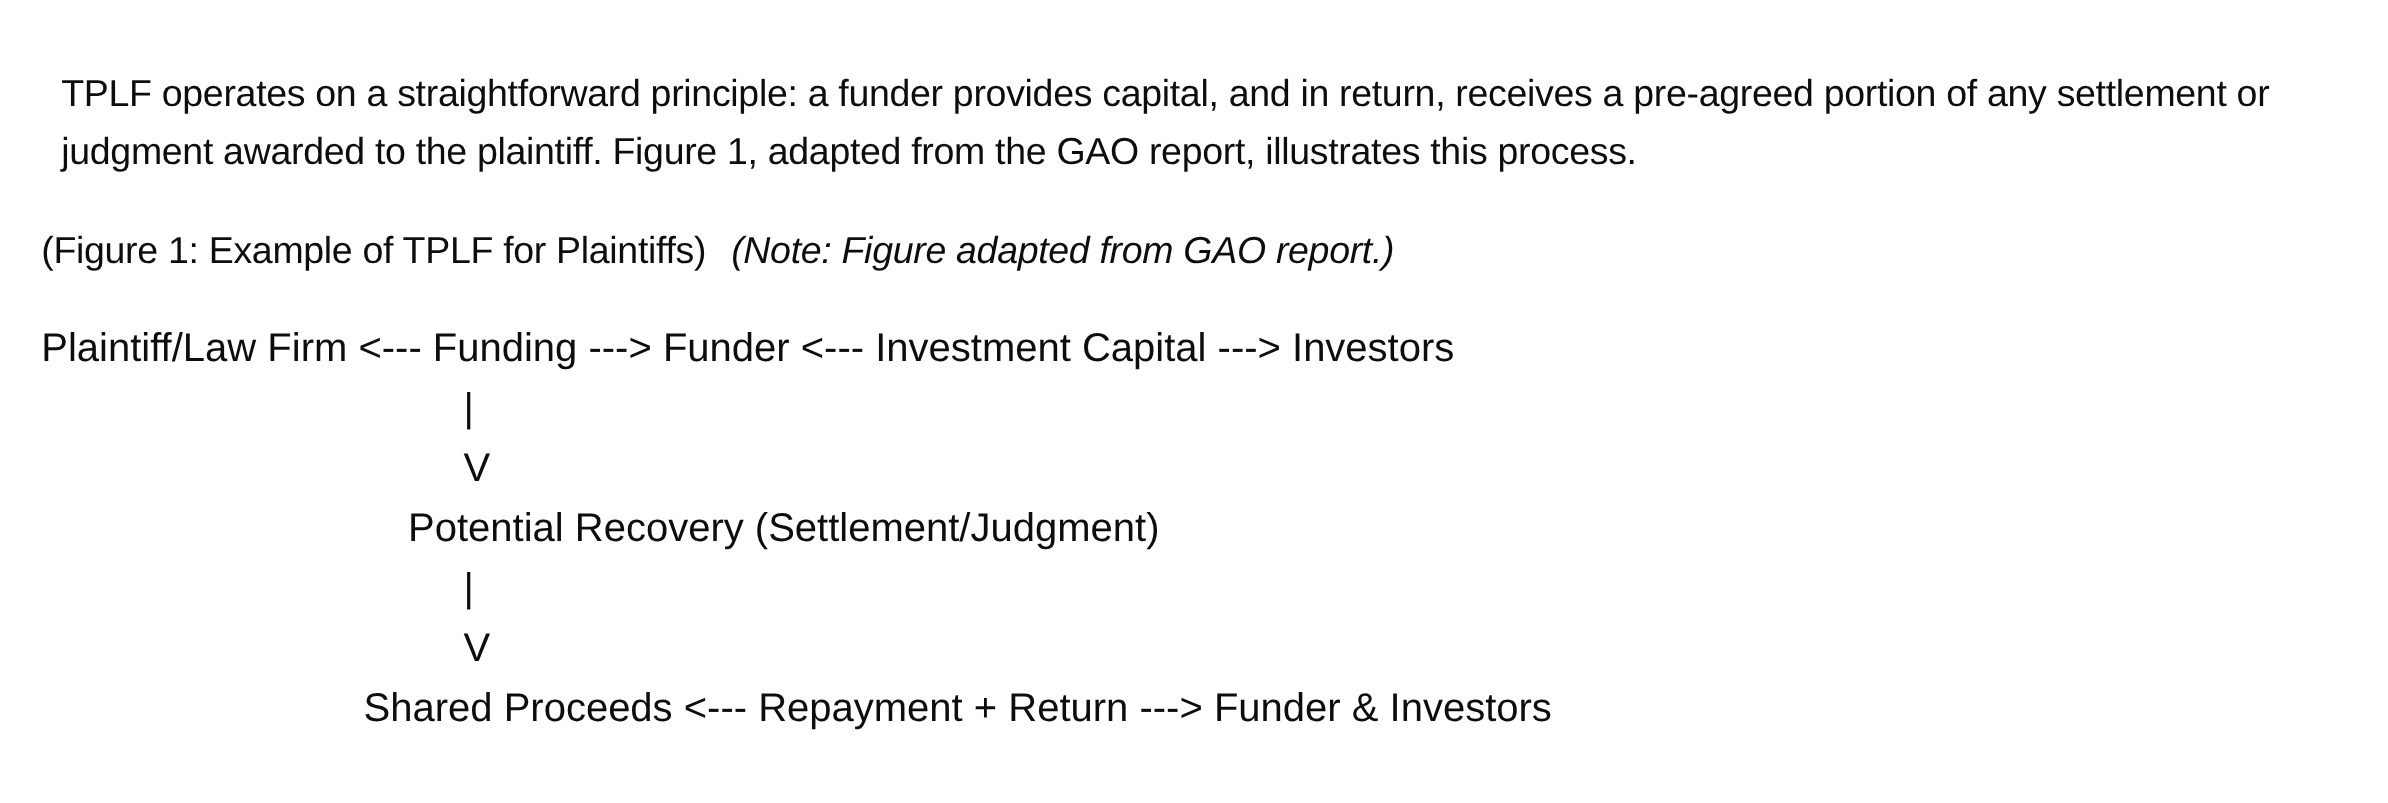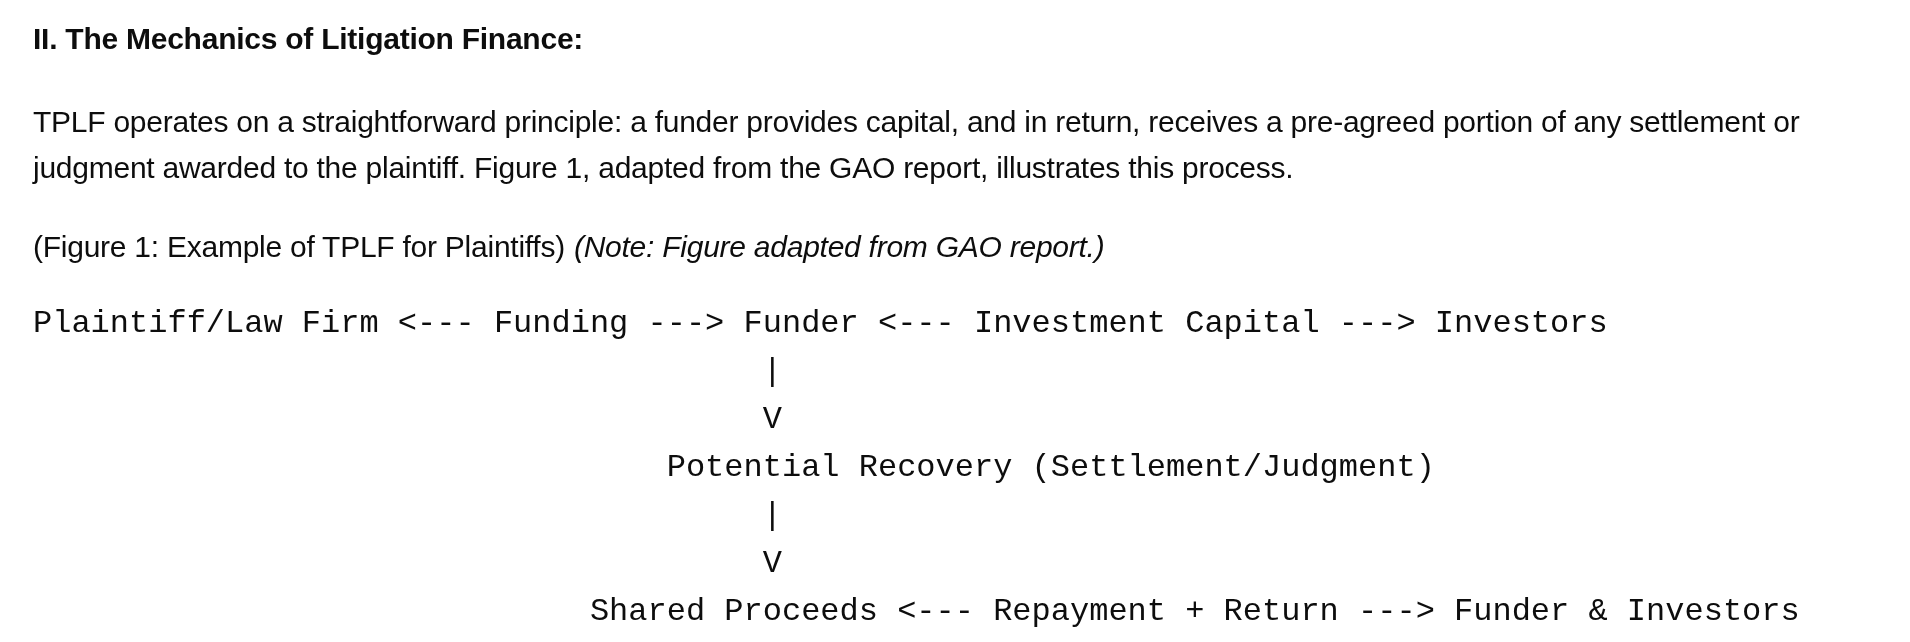--- a/index.html
+++ b/index.html
@@ -18,57 +18,56 @@
     padding: 16px 33px 0 33px;
   }
   .heading {
     margin: 0;
     font-size: 30px;
     line-height: 46px;
     font-weight: 700;
     letter-spacing: -0.25px;
   }
   .para {
-    margin: 37px 0 0 0;
+    margin: 37px 0 0 16px;
     font-size: 30px;
     line-height: 46px;
     font-weight: 400;
     letter-spacing: -0.25px;
     max-width: 1844px;
   }
   .caption {
     margin: 33px 0 0 0;
     font-size: 30px;
     line-height: 46px;
     letter-spacing: -0.25px;
   }
   .cap-title {
     font-weight: 400;
     font-style: normal;
   }
   .cap-note {
     font-weight: 400;
     font-style: italic;
-    margin-left: 9px;
+    margin-left: 20px;
   }
   .diagram {
     margin: 30px 0 5px 0;
-    font-family: Liberation Mono, monospace;
+    font-family: Liberation Sans, sans-serif;
     font-size: 32px;
     line-height: 48px;
     white-space: pre;
     letter-spacing: 0;
     color: #0d0d0d;
   }
 </style>
 </head>
 <body>
 
 <div class="doc">
-  <p class="heading">II. The Mechanics of Litigation Finance:</p>
 
   <p class="para">TPLF operates on a straightforward principle: a funder provides capital, and in return, receives a pre-agreed portion of any settlement or judgment awarded to the plaintiff. Figure 1, adapted from the GAO report, illustrates this process.</p>
 
   <p class="caption">
     <span class="cap-title">(Figure 1: Example of TPLF for Plaintiffs)</span><span class="cap-note">(Note: Figure adapted from GAO report.)</span>
   </p>
 
   <pre class="diagram">Plaintiff/Law Firm &lt;--- Funding ---&gt; Funder &lt;--- Investment Capital ---&gt; Investors
                                       |
                                       V

